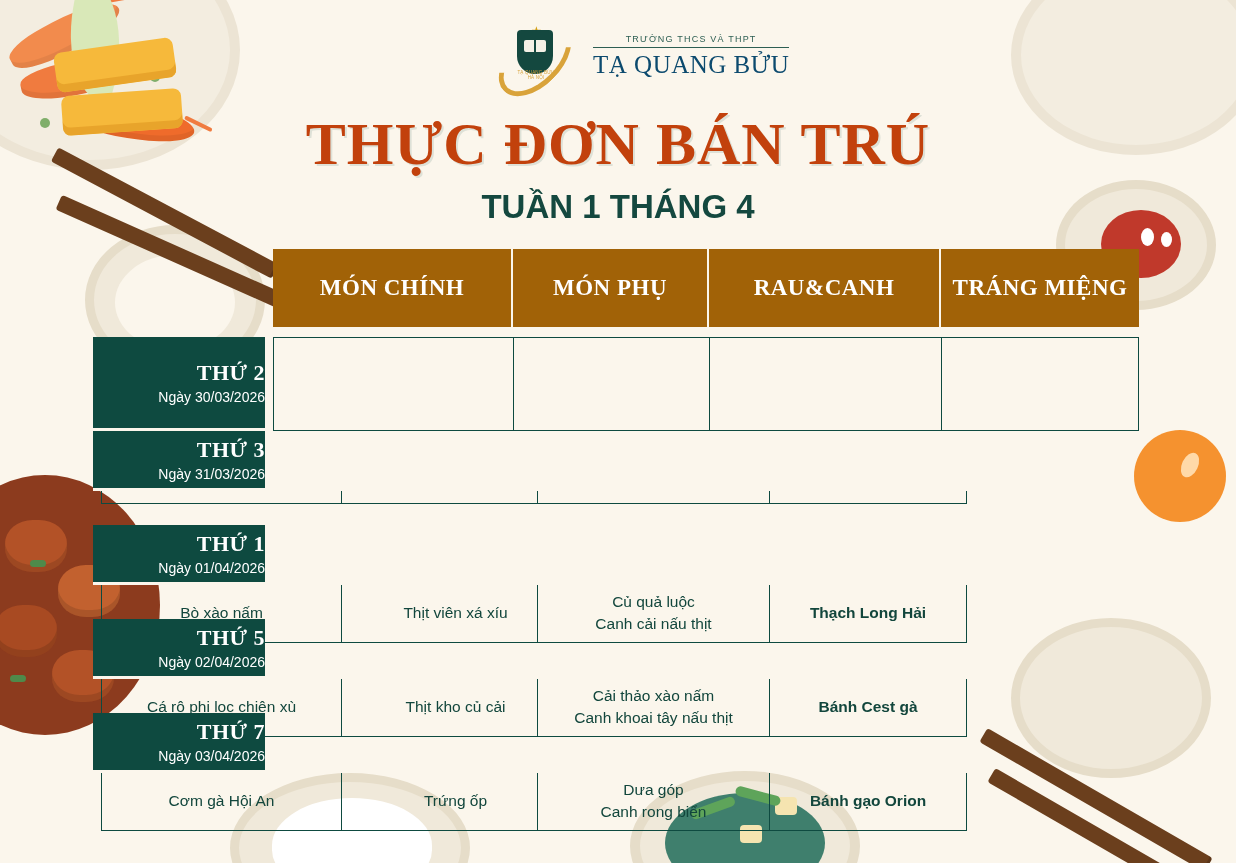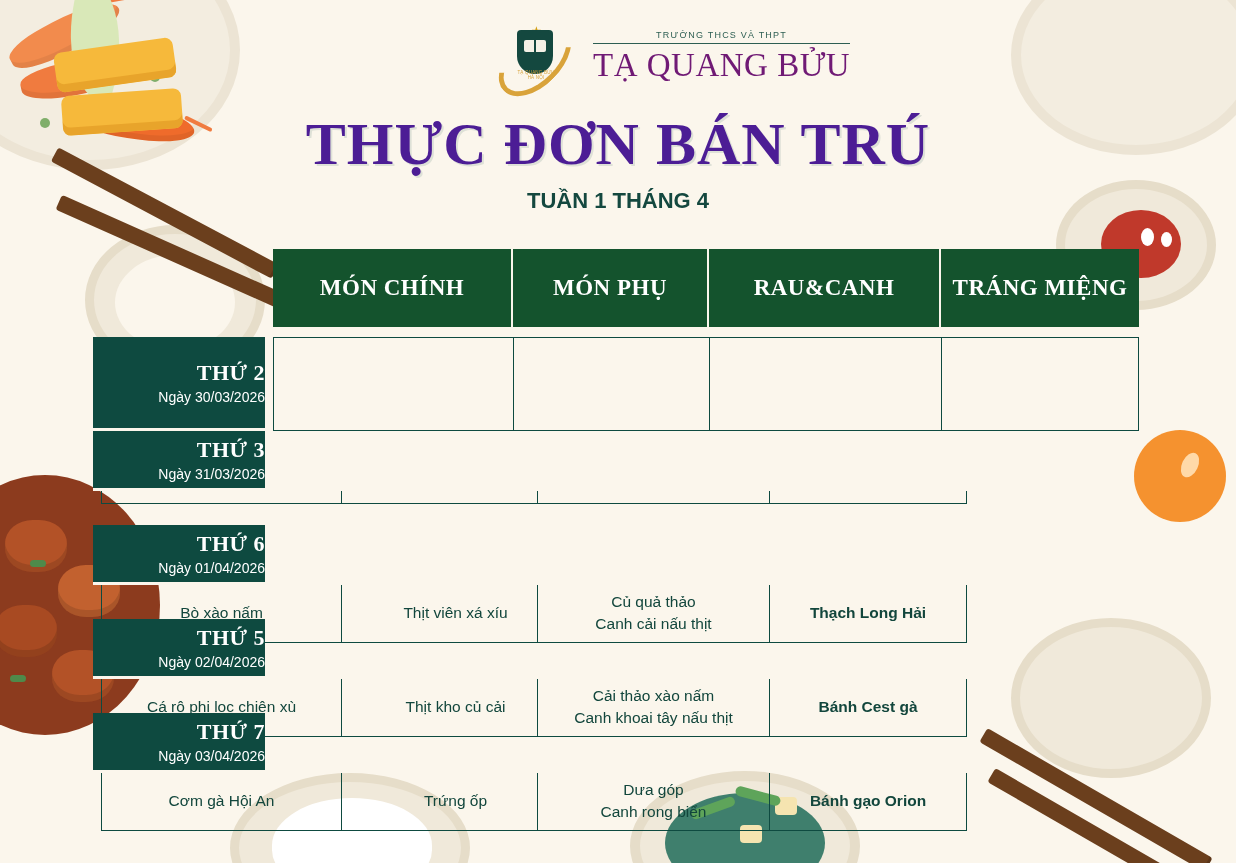--- a/index.html
+++ b/index.html
@@ -180,50 +180,50 @@
     font-size: 4.5px; color: #d9a33a; letter-spacing: .2px;
   }
   .logo-text { line-height: 1.1; }
   .logo-sub {
     font-size: 9px; letter-spacing: 1.2px; color: #2d5e52;
     text-align: center; border-bottom: 1px solid #2d5e52;
     padding-bottom: 2px; margin-bottom: 3px;
   }
   .logo-main {
     font-family: "Liberation Serif", serif;
-    font-size: 33px; color: #701a75; letter-spacing: 0.5px;
+    font-size: 25px; color: #0c4a6e; letter-spacing: 0.5px;
   }
 
   .title {
     position: absolute; top: 110px; left: 0; right: 0;
     text-align: center;
     font-family: "Liberation Serif", serif;
     font-weight: bold;
     font-size: 60px;
     letter-spacing: 1px;
-    color: #4c1d95;
+    color: #c2410c;
     text-shadow: 2px 2px 0 rgba(20,72,63,0.12);
   }
   .subtitle {
     position: absolute; top: 188px; left: 0; right: 0;
     text-align: center;
     font-weight: bold;
-    font-size: 22px;
+    font-size: 33px;
     color: #14483f;
   }
 
   
   .menu {
     position: absolute;
     left: 93px; top: 249px;
     width: 1046px;
   }
   .head-row { display: flex; margin-left: 180px; }
   .head-cell {
-    background: #14532d;
+    background: #a16207;
     color: #ffffff;
     font-family: "Liberation Serif", serif;
     font-weight: bold;
     font-size: 23px;
     letter-spacing: .5px;
     height: 78px;
     display: flex; align-items: center; justify-content: center;
     border-right: 2px solid #fbf6ec;
   }
   .head-cell:last-child { border-right: none; }
@@ -372,29 +372,29 @@
       <div class="cells">
         <div class="cell c-1"></div>
         <div class="cell c-2"></div>
         <div class="cell c-3"></div>
         <div class="cell c-4"></div>
       </div>
     </div>
 
     <div class="row row-h">
       <div class="day-cell">
-        <div class="day-name">THỨ 6</div>
+        <div class="day-name">THỨ 1</div>
         <div class="day-date">Ngày 01/04/2026</div>
       </div>
       <div class="cells">
         <div class="cell c-1">Bò xào nấm</div>
         <div class="cell c-2">Thịt viên xá xíu</div>
         <div class="cell c-3">
           <div>
-            <span>Củ quả thảo</span>
+            <span>Củ quả luộc</span>
             <span>Canh cải nấu thịt</span>
           </div>
         </div>
         <div class="cell c-4">Thạch Long Hải</div>
       </div>
     </div>
 
     <div class="row row-h">
       <div class="day-cell">
         <div class="day-name">THỨ 5</div>

